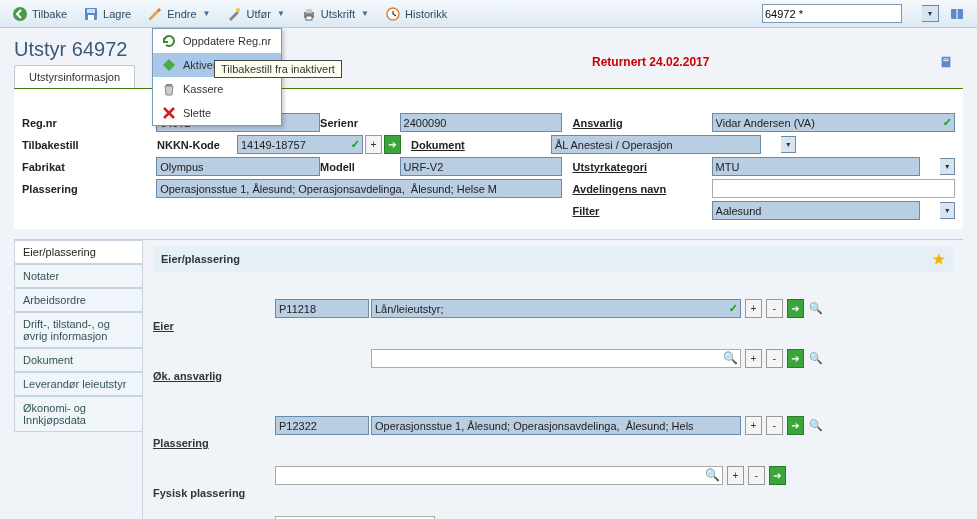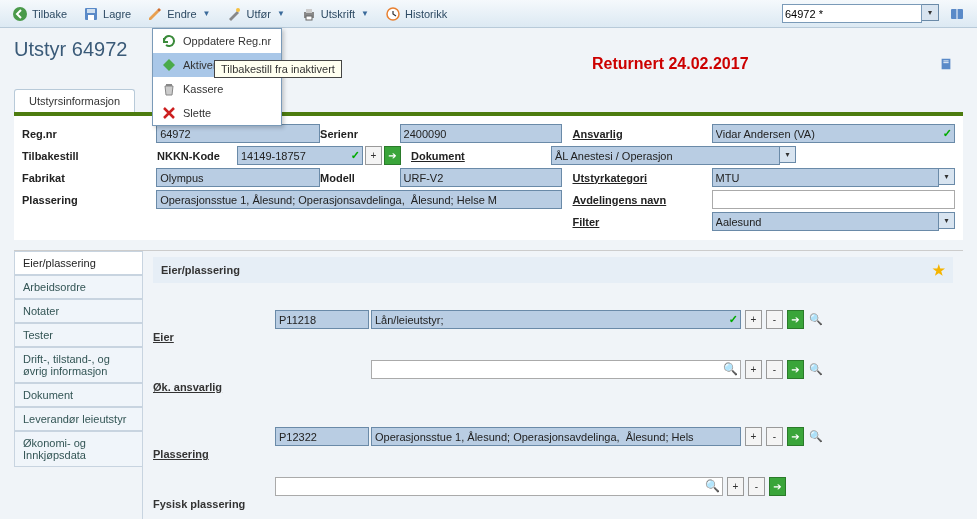--- a/index.html
+++ b/index.html
@@ -91,51 +91,51 @@
   position: absolute;
   top: 55px;
   left: 560px;
   right: 14px;
   display: flex;
   align-items: center;
 }
 .returnert-label {
   color: #cc0000;
   font-weight: bold;
-  font-size: 16px;
+  font-size: 12px;
   padding-left: 32px;
 }
 .status-icon-right {
   position: absolute;
   right: 10px;
   width: 14px;
   height: 14px;
 }
 
 
 .main-tab-bar {
-  margin: 24px 0 0 14px;
+  margin: 0 0 0 14px;
   display: flex;
 }
 .main-tab {
   background: #fff;
   border: 1px solid #b8cad9;
   border-bottom: none;
   padding: 5px 14px;
   font-size: 11px;
   border-radius: 3px 3px 0 0;
   cursor: pointer;
 }
 
 
 .form-area {
   margin: 0 14px;
   background: #fff;
-  border-top: 4px solid #4d7c0f;
-  padding: 8px 8px 6px 8px;
+  border-top: 1px solid #4d7c0f;
+  padding: 24px 8px 6px 8px;
 }
 .form-row { display: flex; align-items: center; margin-bottom: 3px; }
 .label {
   font-size: 11px;
   font-weight: bold;
   color: #222;
 }
 .label-u { text-decoration: underline; }
 .col1 { width: 135px; }
 .col2 { width: 165px; }
@@ -171,21 +171,21 @@
   border-left: none;
   font-size: 8px;
 }
 .green-check {
   position: absolute;
   right: 3px;
   top: 3px;
   color: #0a0;
   font-weight: bold;
 }
-.field-wrap { position: relative; display: flex; align-items: flex-start; }
+.field-wrap { position: relative; display: flex; align-items: center; gap: 20px; }
 
 .mini-btn {
   width: 17px; height: 19px;
   border: 1px solid #999;
   background: #f4f4f4;
   font-size: 10px;
   display: inline-flex;
   align-items: center;
   justify-content: center;
   margin-left: 2px;
@@ -451,23 +451,22 @@
     <div class="col-right-field field-wrap">
       <input class="input-field" value="Aalesund" style="">
       <span class="select-arrow">▾</span>
     </div>
   </div>
 </div>
 
 <div class="lower-area">
   <div class="side-tabs">
     <div class="side-tab active">Eier/plassering</div>
+    <div class="side-tab">Notater</div>
     <div class="side-tab">Arbeidsordre</div>
-    <div class="side-tab">Notater</div>
-    <div class="side-tab">Tester</div>
     <div class="side-tab">Drift-, tilstand-, og øvrig informasjon</div>
     <div class="side-tab">Dokument</div>
     <div class="side-tab">Leverandør leieutstyr</div>
     <div class="side-tab">Økonomi- og Innkjøpsdata</div>
   </div>
 
   <div class="side-panel">
     <div class="panel-header">
       <span>Eier/plassering</span>
       <span class="star">★</span>

